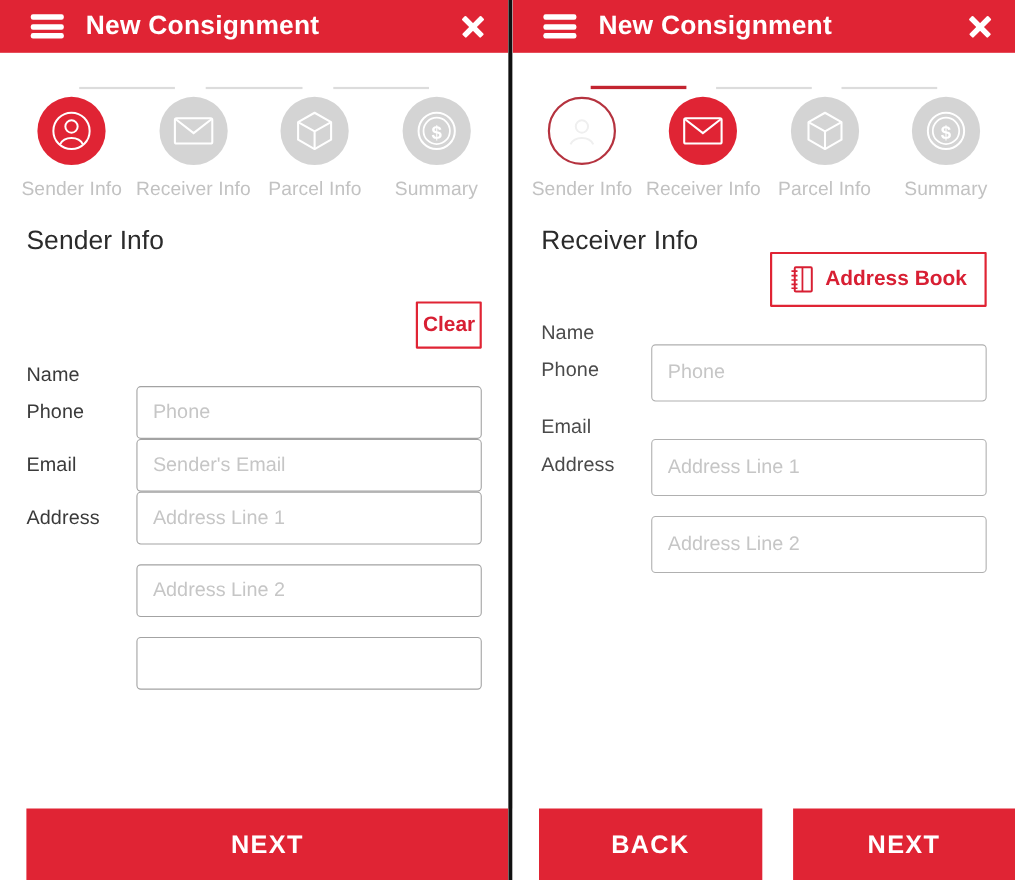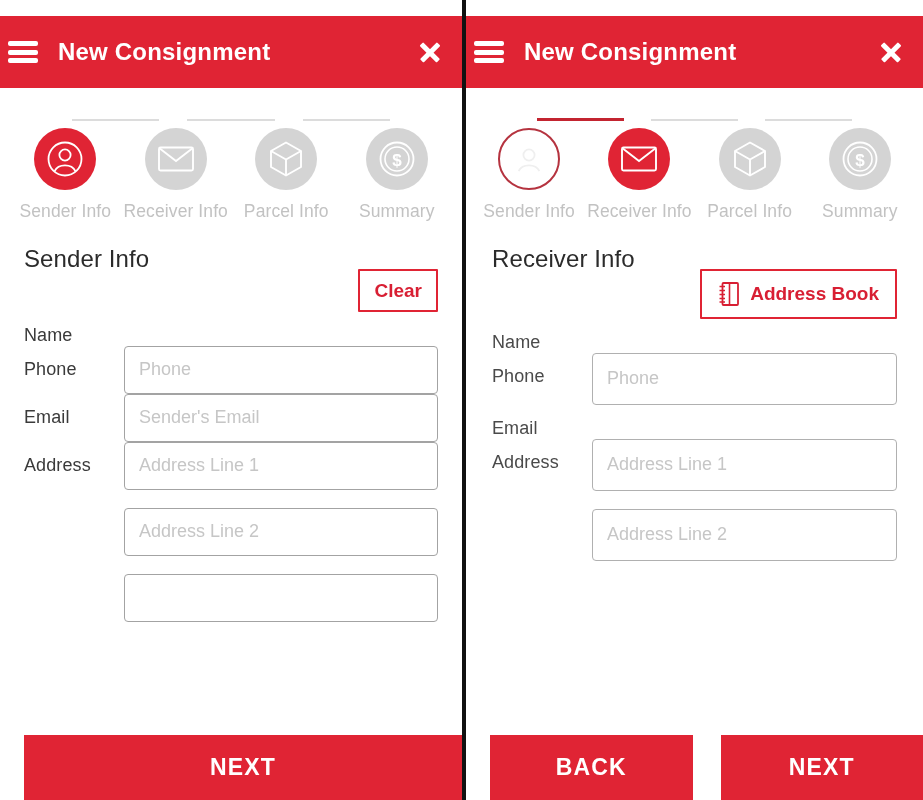--- a/index.html
+++ b/index.html
@@ -11,24 +11,23 @@
   }
   .screens { display: flex; width: 923px; height: 800px; }
 
   .panel { position: relative; height: 800px; background: #ffffff; overflow: hidden; }
   .panel--left  { width: 462px; }
   .divider-bar  { width: 4px; height: 800px; background: #111111; flex: 0 0 4px; }
   .panel--right { width: 457px; }
 
   
   .appbar {
-    height: 72px; background: #e02434;
-    display: flex; align-items: center; padding: 0 8px;
+    height: 48px; background: #e02434;
+    display: flex; align-items: center; padding: 0 28px;
     position: relative;
-    margin-top: 16px;
   }
   .hamburger {
     width: 30px; height: 22px;
     display: flex; flex-direction: column; justify-content: space-between;
     cursor: pointer; flex: 0 0 30px;
   }
   .hamburger i { display: block; height: 5px; background: #ffffff; border-radius: 2px; }
   .appbar-title {
     color: #ffffff; font-size: 24px; font-weight: bold;
     margin-left: 20px; letter-spacing: .2px; white-space: nowrap;
@@ -78,21 +77,21 @@
   .sec-sub { font-size: 15px; color: #8d8d8d; margin-top: 9px; line-height: 1.3; max-width: 200px; }
   .head-left { flex: 1 1 auto; }
   .head-right { flex: 0 0 auto; padding-top: 24px; }
 
   .btn-outline {
     border: 2px solid #e02434; background: #ffffff; color: #d81f33;
     font-size: 19px; font-weight: bold; padding: 10px 16px;
     cursor: pointer; display: inline-flex; align-items: center; gap: 10px;
     border-radius: 1px; line-height: 1;
   }
-  .btn-outline.small { padding: 10px 14px; }
+  .btn-outline.small { padding: 10px 4px; margin-top: 45px; }
 
   
   .field-row { display: flex; align-items: flex-start; }
   .field-label {
     font-size: 18px; color: #3a3a3a; width: 100px; flex: 0 0 100px;
     padding-top: 13px; letter-spacing: .1px;
   }
   .panel--right .field-label { color: #4a4a4a; }
   .field-stack { flex: 1 1 auto; display: flex; flex-direction: column; gap: 18px; }
   .inp {

